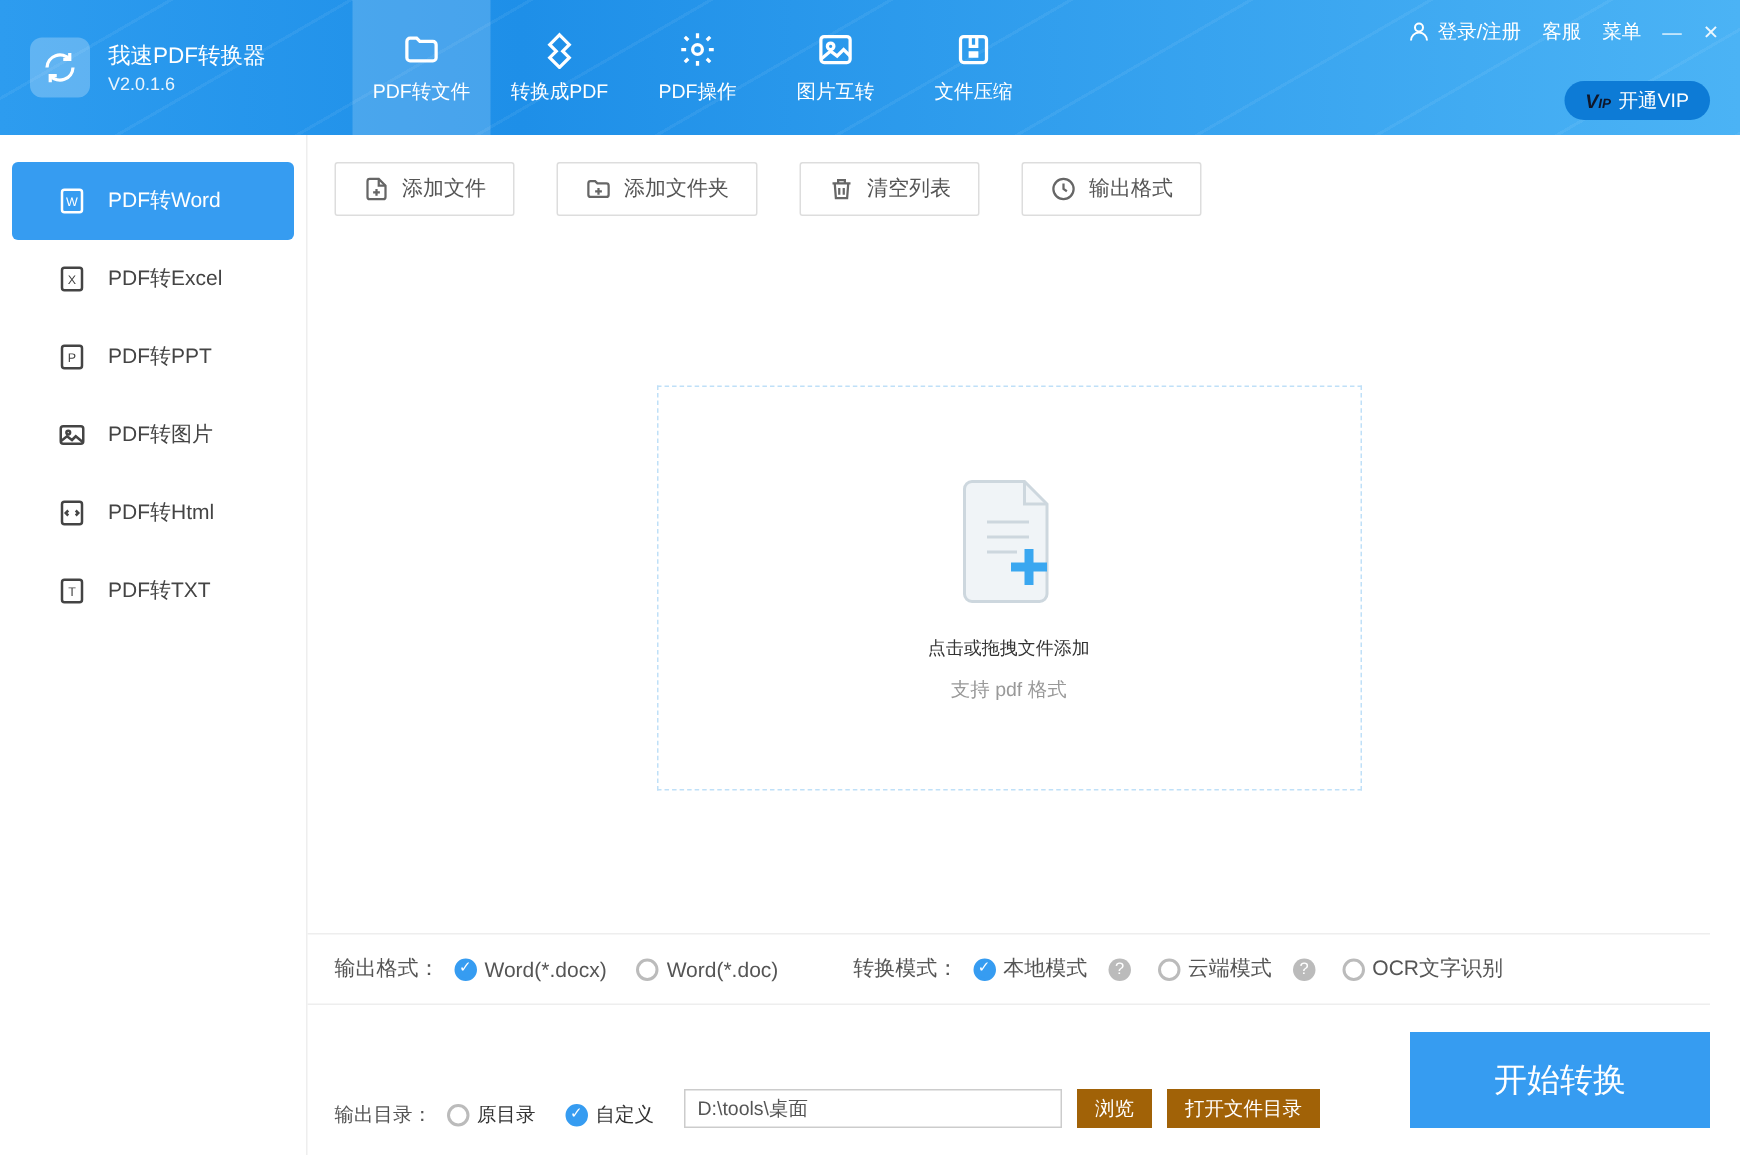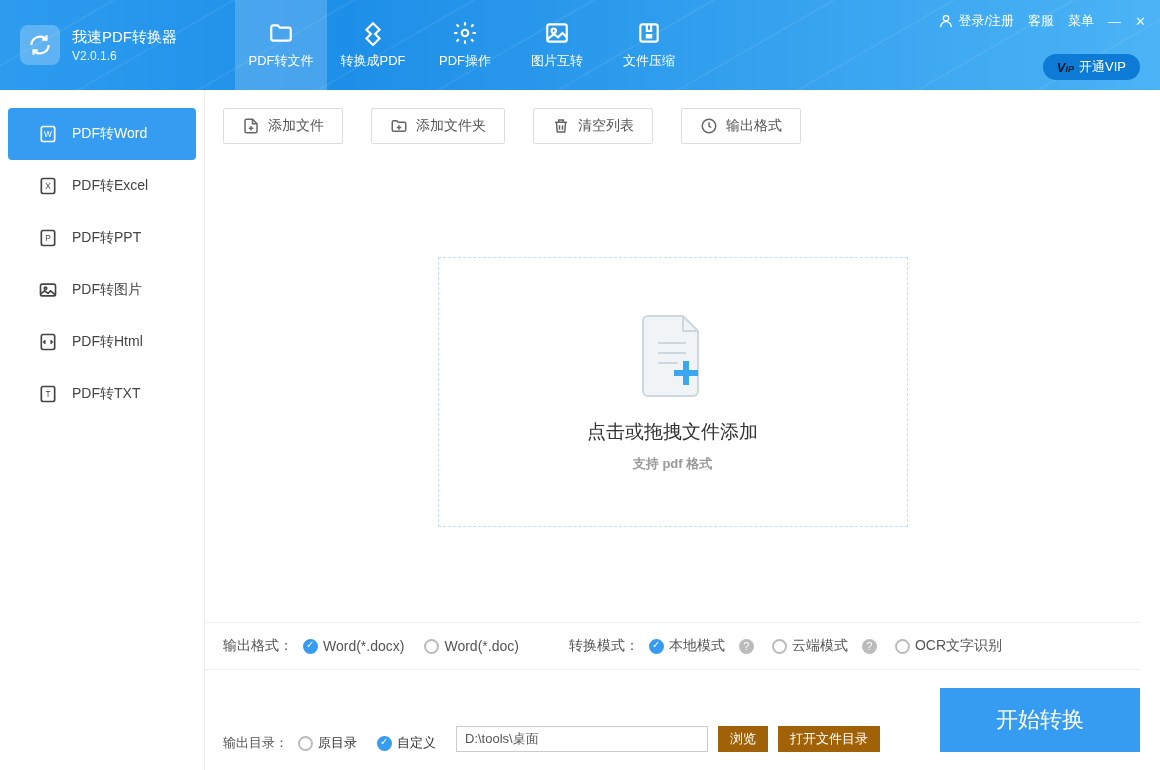--- a/index.html
+++ b/index.html
@@ -184,22 +184,22 @@
   width: 470px;
   height: 270px;
   border: 1px dashed #bfe0f8;
   display: flex;
   flex-direction: column;
   align-items: center;
   justify-content: center;
   cursor: pointer;
 }
 .dropzone svg { width: 70px; height: 90px; }
-.dropzone .dz-title { margin-top: 18px; font-size: 19px; color: #333; }
-.dropzone .dz-sub { margin-top: 10px; font-size: 13px; color: #999; font-weight: bold; }
+.dropzone .dz-title { margin-top: 18px; font-size: 12px; color: #333; }
+.dropzone .dz-sub { margin-top: 10px; font-size: 13px; color: #999; }
 .options {
   border-top: 1px solid #eee;
   padding: 14px 0 14px 18px;
   display: flex;
   align-items: center;
   gap: 10px;
   font-size: 14px;
   color: #555;
 }
 .opt-label { color: #555; }

